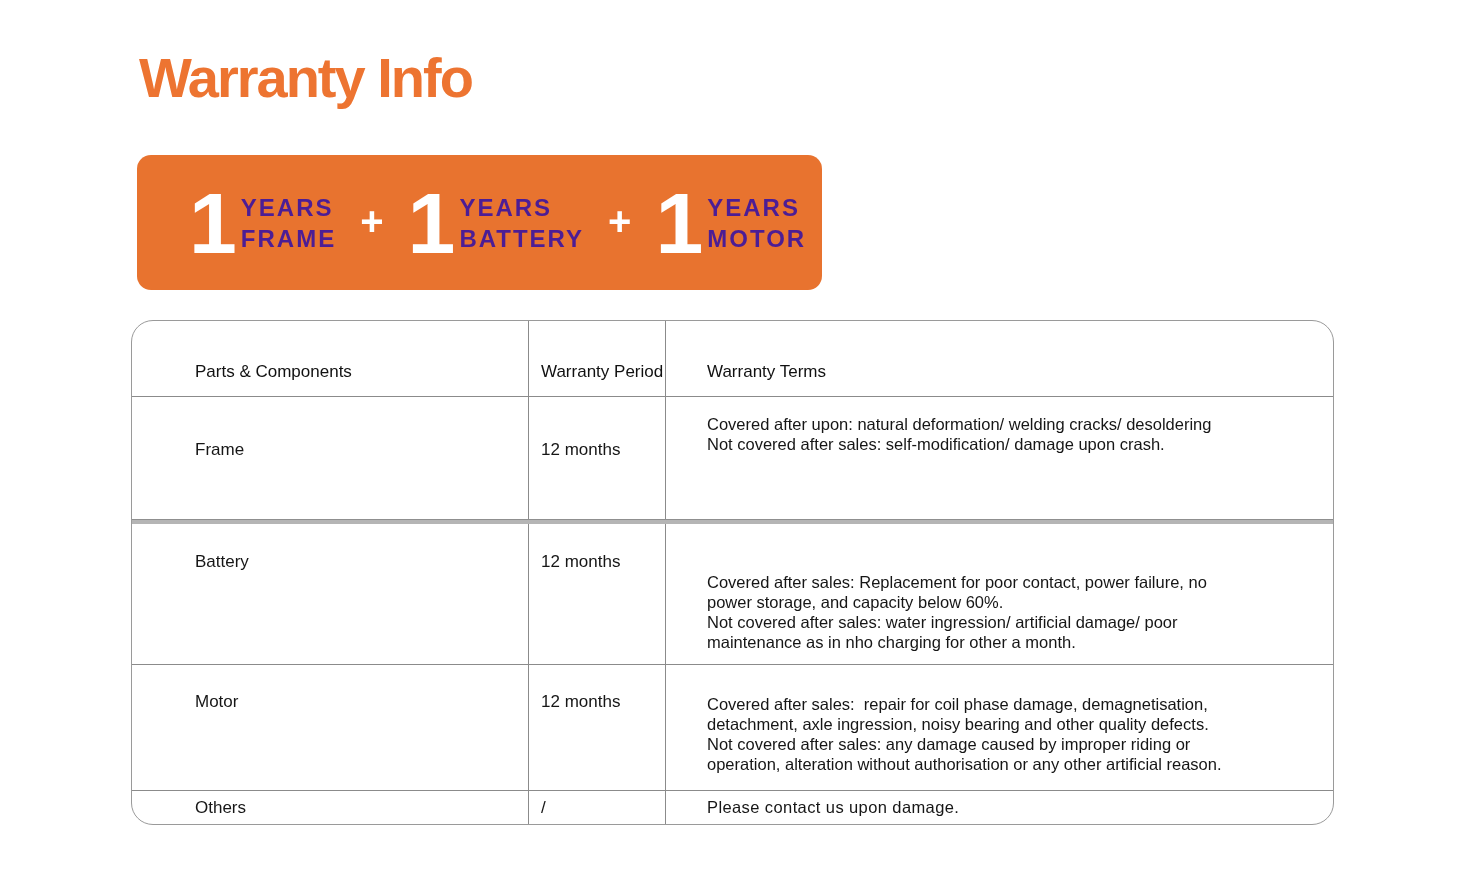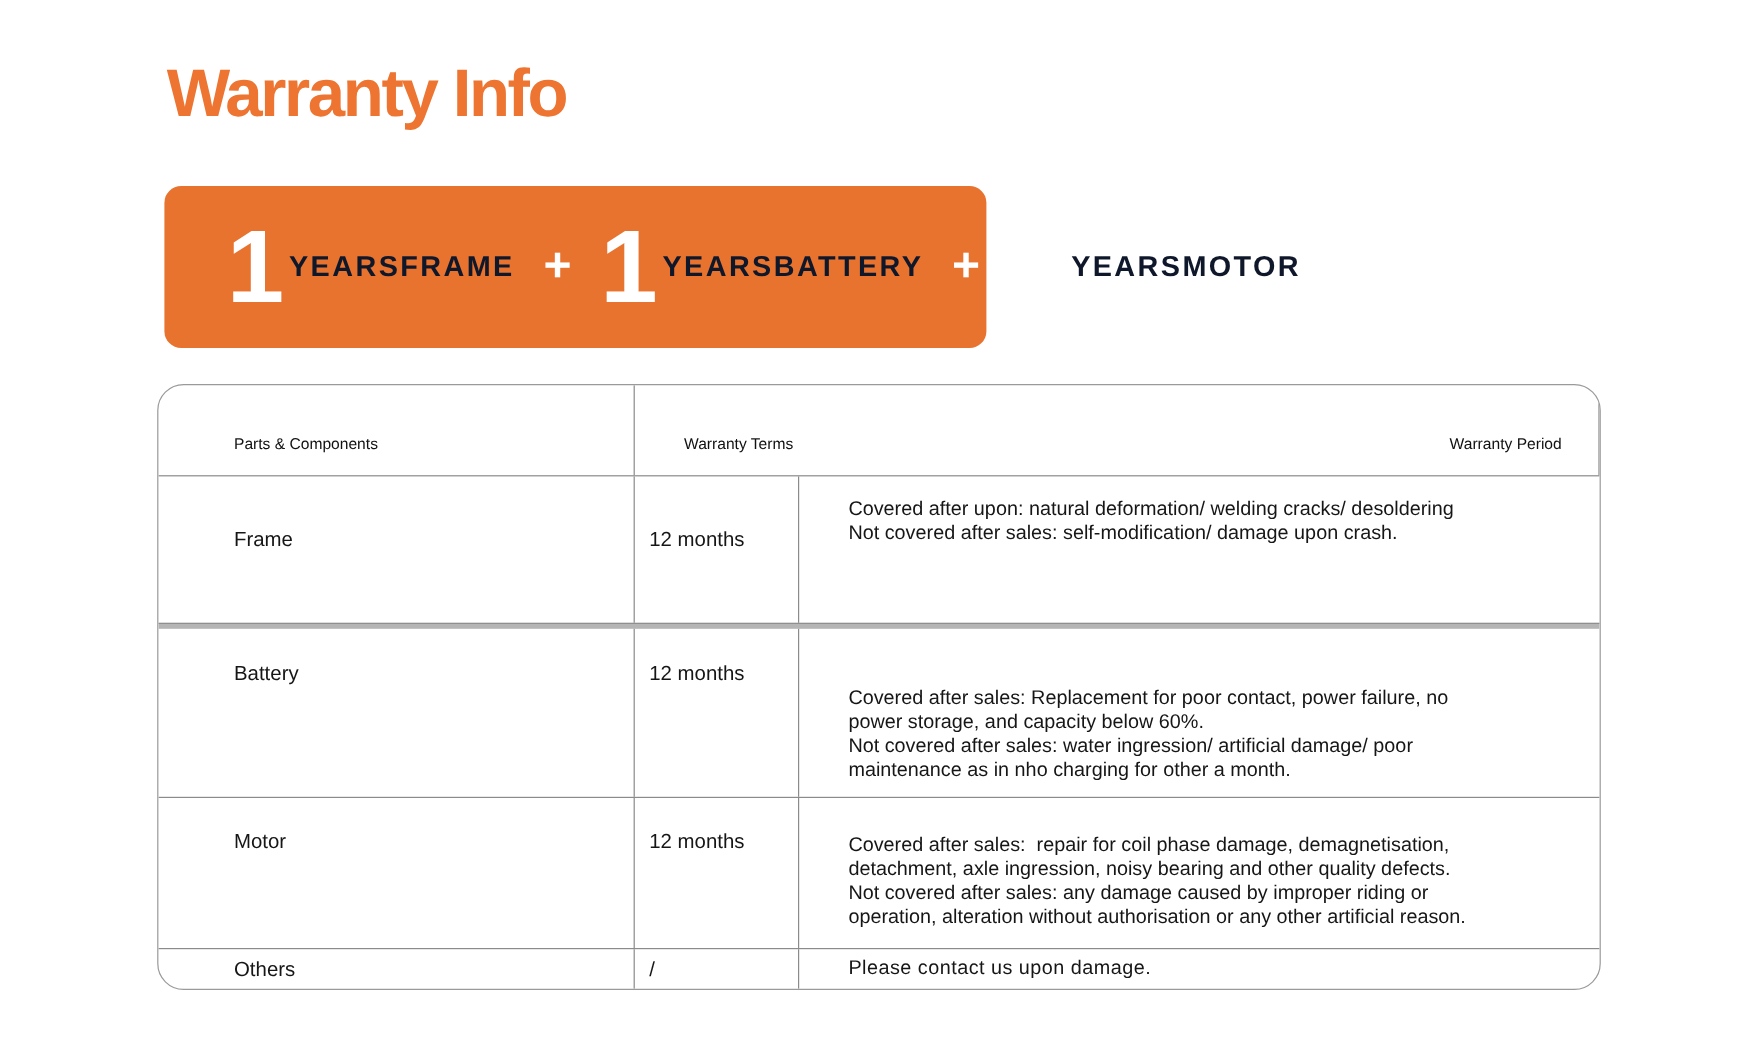--- a/index.html
+++ b/index.html
@@ -35,22 +35,22 @@
   .banner-number {
     font-size: 86px;
     font-weight: 700;
     line-height: 86px;
     color: #ffffff;
     letter-spacing: -4px;
   }
   .banner-lines {
     margin-left: 8px;
     display: flex;
-    flex-direction: row;
-    color: #0f172a;
+    flex-direction: column;
+    color: #4c1d95;
   }
   .banner-unit, .banner-part {
     font-size: 24px;
     font-weight: 700;
     letter-spacing: 2px;
     line-height: 31px;
     white-space: nowrap;
   }
   .banner-plus {
     font-size: 40px;
@@ -70,21 +70,21 @@
     overflow: hidden;
     background: #ffffff;
   }
   .trow { display: flex; width: 100%; }
   .cell { flex-shrink: 0; }
   .c1 { width: 397px; border-right: 1px solid #8b8b8b; padding-left: 63px; }
   .c2 { width: 137px; border-right: 1px solid #8b8b8b; padding-left: 12px; }
   .c3 { flex: 1; padding-left: 41px; }
 
   .row-header { height: 76px; border-bottom: 1px solid #8b8b8b; }
-  .row-header .cell { padding-top: 41px; font-size: 13px; color: #111111; }
+  .row-header .cell { padding-top: 41px; font-size: 17px; color: #111111; }
 
   .row-frame { height: 122px; }
   .row-frame .c1, .row-frame .c2 { padding-top: 43px; }
   .row-frame .c3 { padding-top: 17px; }
 
   .thick-divider { height: 5px; background: #B5B5B5; border-top: 1px solid #8f8f8f; }
 
   .row-battery { height: 140px; }
   .row-battery .c1, .row-battery .c2 { padding-top: 28px; }
   .row-battery .c3 { padding-top: 48px; }
@@ -128,22 +128,22 @@
       <span class="banner-unit">YEARS</span>
       <span class="banner-part">MOTOR</span>
     </span>
   </div>
 </div>
 
 <div class="wtable">
 
   <div class="trow row-header">
     <div class="cell c1">Parts &amp; Components</div>
+    <div class="cell c2">Warranty Period</div>
     <div class="cell c3">Warranty Terms</div>
-    <div class="cell c2">Warranty Period</div>
   </div>
 
   <div class="trow row-frame">
     <div class="cell c1"><span class="part-label">Frame</span></div>
     <div class="cell c2"><span class="period-label">12 months</span></div>
     <div class="cell c3">
       <div class="terms-line">Covered after upon: natural deformation/ welding cracks/ desoldering</div>
       <div class="terms-line">Not covered after sales: self-modification/ damage upon crash.</div>
     </div>
   </div>

